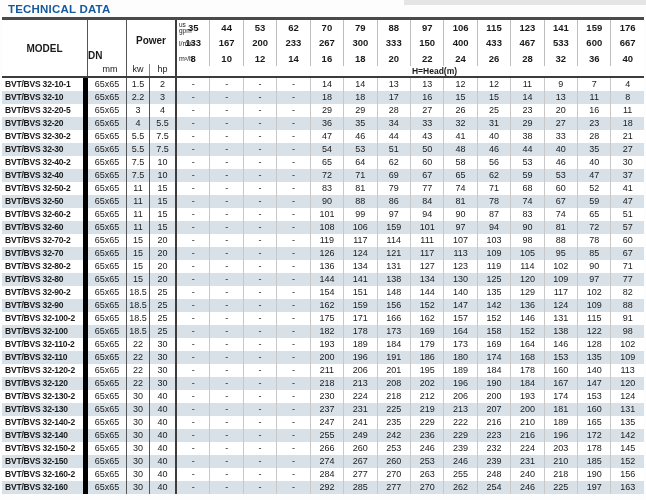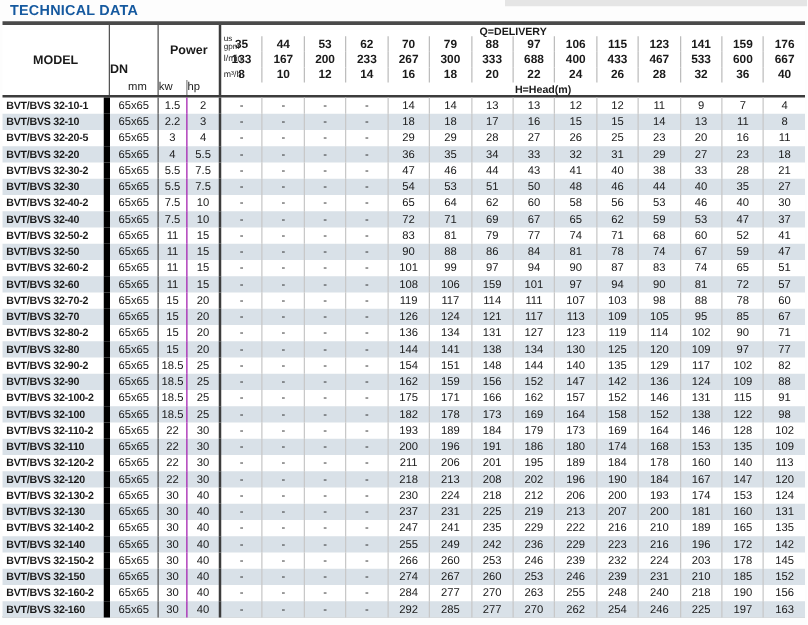--- a/index.html
+++ b/index.html
@@ -12,21 +12,21 @@
   .table{position:absolute;left:2px;top:17px;width:642px;height:477px;border-top:3px solid #4a4a4a;border-bottom:1px solid #aaa;box-sizing:border-box;background:#fff;}
   .thead{display:flex;height:58px;border-bottom:2px solid #3c3c3c;box-sizing:border-box;color:#1a1a1a;}
   .hcell{box-sizing:border-box;}
   .hcell.model{width:86px;border-right:1px solid #555;display:flex;align-items:center;justify-content:center;font-weight:bold;font-size:10px;}
   .hcell.dn{width:39px;border-right:1px solid #555;display:flex;align-items:center;}
   .dn-label{margin-top:15px;font-weight:bold;font-size:10px;}
   .dn-unit{margin-top:auto;font-size:9px;padding-bottom:2px;}
   .hcell.power{width:50px;border-right:2px solid #3c3c3c;display:flex;flex-direction:column;}
   .power-label{margin-top:15px;text-align:center;font-weight:bold;font-size:10px;}
   .power-units{margin-top:auto;display:flex;font-size:9px;}
-  .pu{padding-bottom:2px;box-sizing:border-box;}
+  .pu{text-align:center;padding-bottom:2px;box-sizing:border-box;}
   .pu.kw{width:23px;border-right:1px solid #888;}
   .pu.hp{flex:1;}
   .delivery{flex:1;display:flex;flex-direction:column;}
   .qdel{height:9px;line-height:10px;text-align:center;font-weight:bold;font-size:8.5px;}
   .unit-row{position:relative;flex:1;display:flex;}
   .unit-row .dcell{flex:1;display:flex;align-items:center;justify-content:center;font-weight:bold;font-size:9.5px;border-right:1px solid #bdbdbd;box-sizing:border-box;}
   .unit-row .dcell:last-child{border-right:none;}
   .unit-row .dcell:first-child{padding-left:13px;}
   .unit-label{position:absolute;left:2px;top:50%;transform:translateY(-50%);font-size:7px;line-height:7px;color:#222;z-index:2;white-space:nowrap;}
   .unit-label .stack{display:block;font-size:6.5px;line-height:6px;}
@@ -61,21 +61,20 @@
         <span class="dn-unit">mm</span>
       </div>
       <div class="hcell power">
         <span class="power-label">Power</span>
         <span class="power-units">
           <span class="pu kw">kw</span>
           <span class="pu hp">hp</span>
         </span>
       </div>
       <div class="delivery">
-        <div class="qdel">Q=DELIVERY</div>
         <div class="unit-row">
           <span class="unit-label">
               <span class="stack">us</span>
               <span class="stack">gpm</span>
             </span>
         <div class="dcell">35</div>
             <div class="dcell">44</div>
             <div class="dcell">53</div>
             <div class="dcell">62</div>
             <div class="dcell">70</div>
@@ -91,21 +90,21 @@
           </div>
         <div class="unit-row">
           <span class="unit-label">l/min</span>
         <div class="dcell">133</div>
             <div class="dcell">167</div>
             <div class="dcell">200</div>
             <div class="dcell">233</div>
             <div class="dcell">267</div>
             <div class="dcell">300</div>
             <div class="dcell">333</div>
-            <div class="dcell">688</div>
+            <div class="dcell">150</div>
             <div class="dcell">400</div>
             <div class="dcell">433</div>
             <div class="dcell">467</div>
             <div class="dcell">533</div>
             <div class="dcell">600</div>
             <div class="dcell">667</div>
           </div>
         <div class="unit-row">
           <span class="unit-label">m³/h</span>
         <div class="dcell">8</div>

